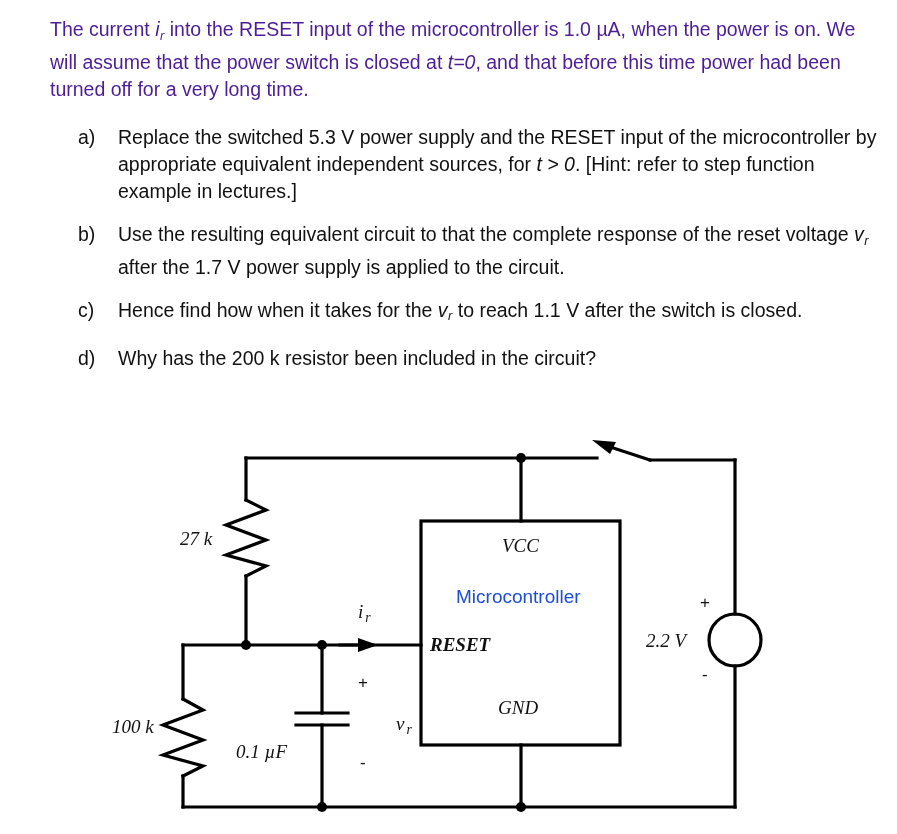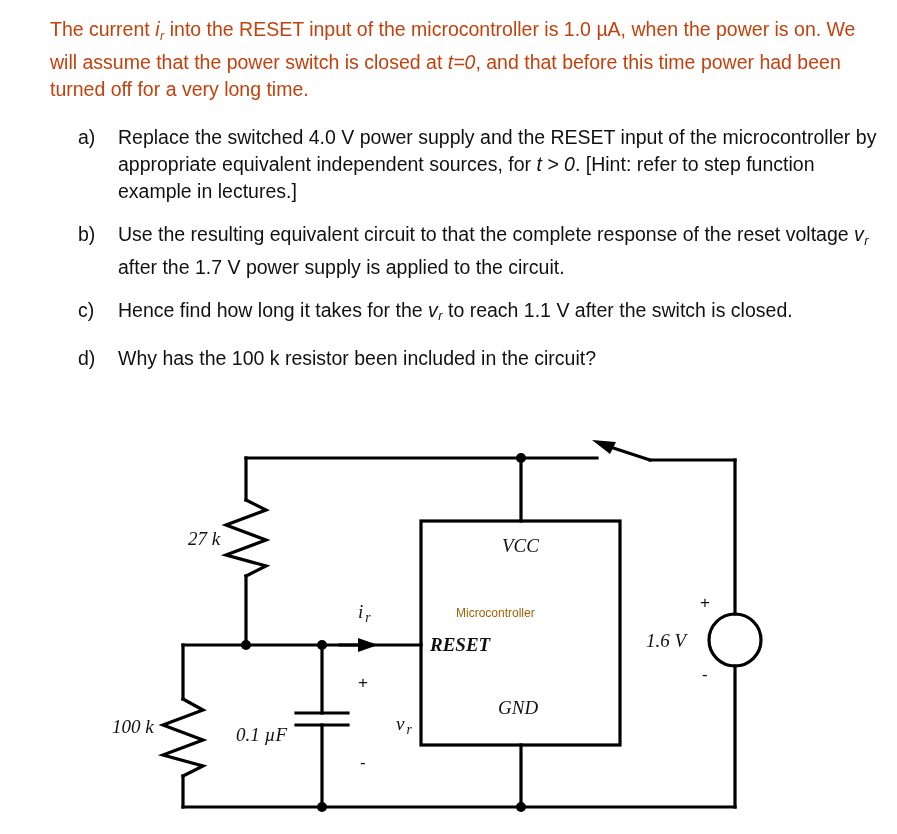--- a/index.html
+++ b/index.html
@@ -18,21 +18,21 @@
   }
 
   
   .intro {
     position: absolute;
     left: 50px;
     top: 16px;
     width: 810px;
     font-size: 19.5px;
     line-height: 27px;
-    color: #c2410c;
+    color: #4c1d95;
   }
   .items {
     position: absolute;
     left: 78px;
     top: 124px;
     width: 800px;
     font-size: 19.5px;
     line-height: 27px;
     color: #111111;
   }
@@ -71,24 +71,23 @@
     font-family: "Liberation Serif", serif;
     font-style: italic;
     font-size: 19px;
     color: #111111;
     white-space: nowrap;
   }
   .clabel-sans {
     position: absolute;
     font-family: "Liberation Sans", sans-serif;
     font-style: normal;
-    font-size: 12px;
-    color: #a16207;
+    font-size: 19px;
+    color: #1d4ed8;
     white-space: nowrap;
-    margin-top: 20px;
   }
   .sign {
     position: absolute;
     font-family: "Liberation Sans", sans-serif;
     font-size: 17px;
     color: #111111;
   }
   .csub {
     font-size: 0.72em;
     vertical-align: -0.30em;
@@ -101,36 +100,36 @@
 <div id="page">
 
   <div class="intro">
     <span>The current </span><span class="it">i</span><span class="sub">r</span><span> into the RESET input of the microcontroller is 1.0 µA, when the power is on.  We will assume that the power switch is closed at </span><span class="it nowrap">t=0</span><span>, and that before this time power had been turned off for a very long time.</span>
   </div>
 
   <div class="items">
 
     <div class="item">
       <span class="item-marker">a)</span>
-      <span class="item-body"><span>Replace the switched 4.0 V power supply and the RESET input of the microcontroller by appropriate equivalent independent sources, for </span><span class="it nowrap">t &gt; 0</span><span>. [Hint: refer to step function example in lectures.]</span></span>
+      <span class="item-body"><span>Replace the switched 5.3 V power supply and the RESET input of the microcontroller by appropriate equivalent independent sources, for </span><span class="it nowrap">t &gt; 0</span><span>. [Hint: refer to step function example in lectures.]</span></span>
     </div>
 
     <div class="item">
       <span class="item-marker">b)</span>
       <span class="item-body"><span>Use the resulting equivalent circuit to that the complete response of the reset voltage </span><span class="it">v</span><span class="sub">r</span><span> after the 1.7 V power supply is applied to the circuit.</span></span>
     </div>
 
     <div class="item">
       <span class="item-marker">c)</span>
-      <span class="item-body"><span>Hence find how long it takes for the </span><span class="it">v</span><span class="sub">r</span><span> to reach 1.1 V after the switch is closed.</span></span>
+      <span class="item-body"><span>Hence find how when it takes for the </span><span class="it">v</span><span class="sub">r</span><span> to reach 1.1 V after the switch is closed.</span></span>
     </div>
 
     <div class="item">
       <span class="item-marker">d)</span>
-      <span class="item-body"><span>Why has the 100 k resistor been included in the circuit?</span></span>
+      <span class="item-body"><span>Why has the 200 k resistor been included in the circuit?</span></span>
     </div>
 
   </div>
 
   <div id="circuit">
 
     <svg width="897" height="416" viewBox="0 0 897 416">
       <g fill="none" stroke="#000000" stroke-width="3.2" stroke-linecap="square" stroke-linejoin="miter">
 
         <path d="M 246 40 L 521 40"></path>
@@ -182,43 +181,43 @@
         <circle cx="521" cy="389" r="5"></circle>
       </g>
 
       <g fill="#000000" stroke="none">
         <polygon points="378,227 358,220 358,234"></polygon>
         <polygon points="592,22 616,24 610,36"></polygon>
       </g>
     </svg>
 
     
-    <span class="clabel" style="left:188px; top:110px;">27 k</span>
+    <span class="clabel" style="left:180px; top:110px;">27 k</span>
 
     <span class="clabel" style="left:112px; top:298px;">100 k</span>
 
-    <span class="clabel" style="left:236px; top:306px;">0.1 µF</span>
+    <span class="clabel" style="left:236px; top:323px;">0.1 µF</span>
 
     <span class="clabel" style="left:358px; top:183px;text-align:right;"><span>i</span><span class="csub">r</span></span>
 
     <span class="sign" style="left:358px; top:255px;">+</span>
 
     <span class="clabel" style="left:368px; top:295px;margin-left:28px;"><span>v</span><span class="csub">r</span></span>
 
     <span class="sign" style="left:360px; top:335px;">-</span>
 
     <span class="clabel" style="left:502px; top:117px;text-align:center;">VCC</span>
 
     <span class="clabel-sans" style="left:456px; top:168px;">Microcontroller</span>
 
     <span class="clabel" style="left:430px; top:216px;font-weight:bold;">RESET</span>
 
     <span class="clabel" style="left:498px; top:279px;">GND</span>
 
     <span class="sign" style="left:700px; top:175px;">+</span>
 
-    <span class="clabel" style="left:646px; top:212px;">1.6 V</span>
+    <span class="clabel" style="left:646px; top:212px;">2.2 V</span>
 
     <span class="sign" style="left:702px; top:247px;">-</span>
 
   </div>
 
 </div>
 
 </body></html>

